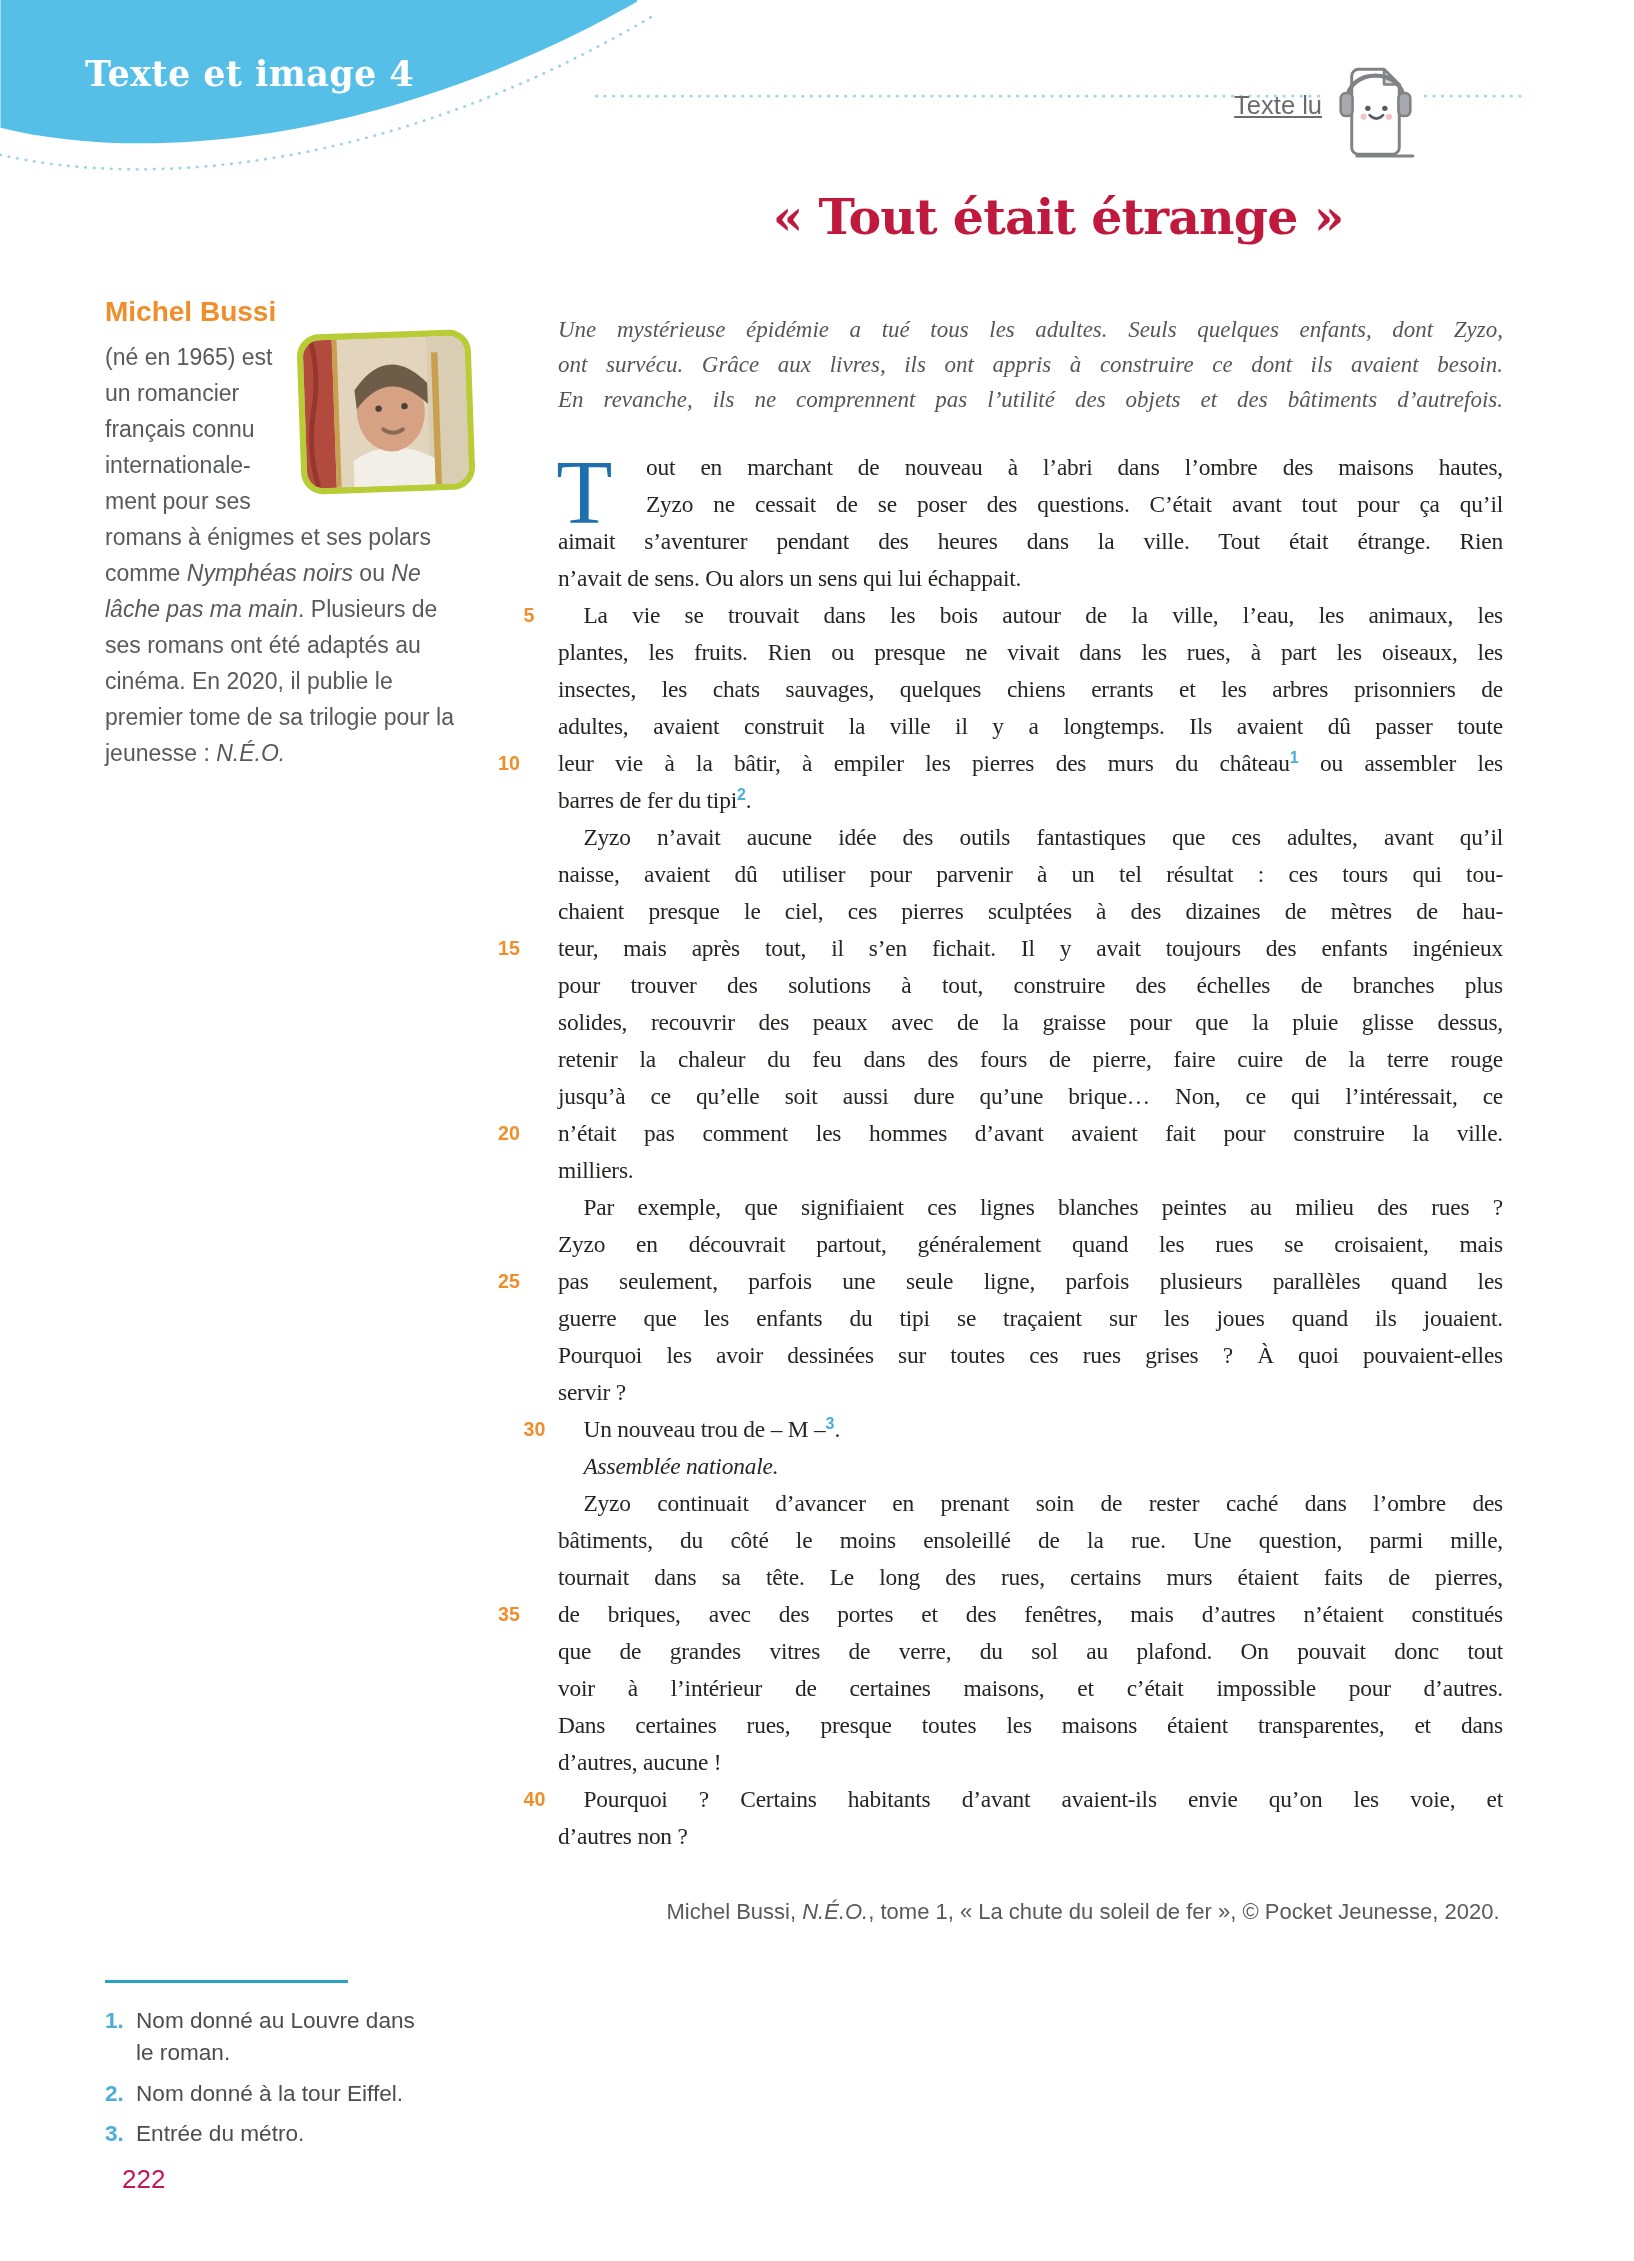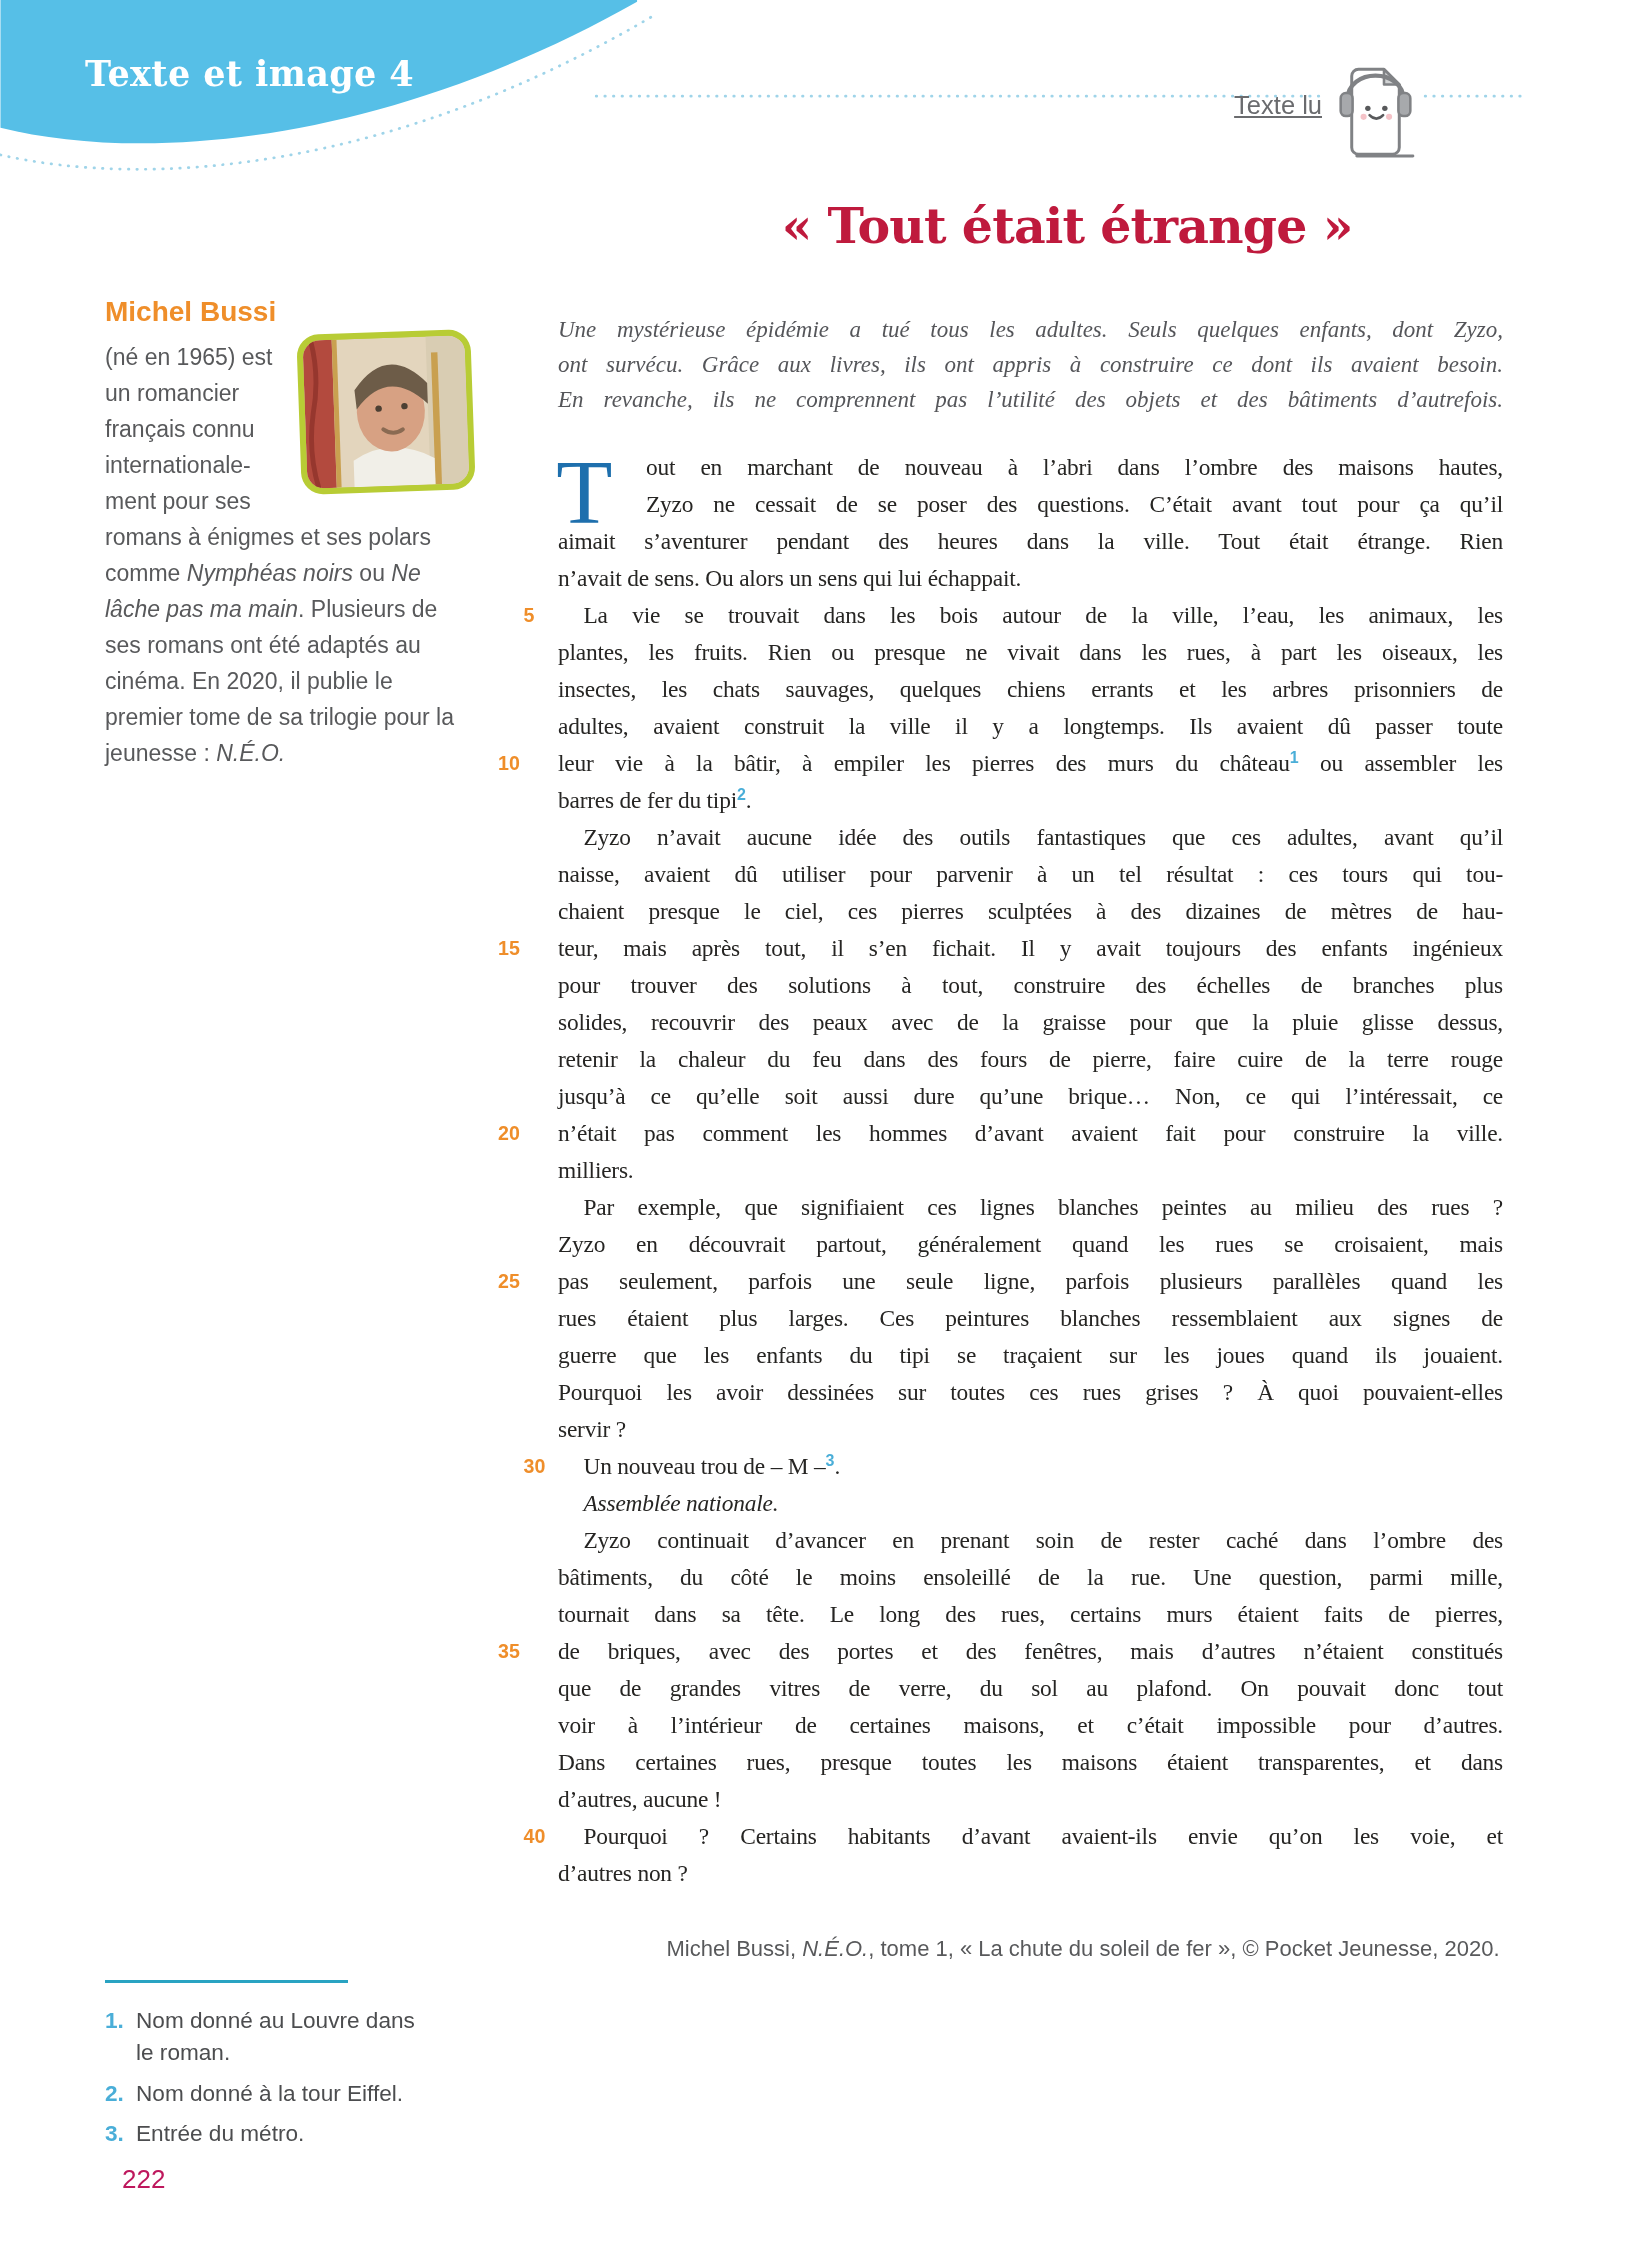--- a/index.html
+++ b/index.html
@@ -9,21 +9,21 @@
   }
   html,body{margin:0;padding:0;background:#fff;}
   .page{position:relative;width:1494px;height:2261px;background:#fff;overflow:hidden;
         font-family:"Liberation Sans","DejaVu Sans",sans-serif;padding-left:28px;}
   .header-art{position:absolute;top:0;left:0;}
   .banner-label{position:absolute;top:53px;left:85px;
         font:700 35px/1.2 "DejaVu Serif","Liberation Serif",serif;color:#fff;letter-spacing:0.4px;}
   .texte-lu{position:absolute;top:90px;left:1124px;width:198px;text-align:right;
         font:25.5px/1.2 "Liberation Sans",sans-serif;color:#6a6b6e;text-decoration:underline;}
   .audio-icon{position:absolute;top:54px;left:1333px;width:85px;height:107px;}
-  .page-title{position:absolute;top:186px;left:558px;width:945px;margin:12px;text-align:center;
+  .page-title{position:absolute;top:186px;left:558px;width:945px;margin:3px;text-align:center;
         padding-left:49px;box-sizing:border-box;
         font:700 49px/1.15 "DejaVu Serif","Liberation Serif",serif;color:var(--title-red);letter-spacing:-0.9px;}
 
   
   .author{position:absolute;left:105px;top:295px;width:368px;}
   .author-name{margin:0 0 10.2px 0;font:700 28px/1.2 "Liberation Sans",sans-serif;color:var(--accent-orange);}
   .photo{float:right;width:174px;height:160px;margin:-6.8px 0 10.2px 10.2px;background:#b8cc35;
         border-radius:22px;padding:6px;box-sizing:border-box;transform:rotate(-2deg);}
   .photo svg{display:block;width:100%;height:100%;border-radius:17px;}
   .bio{margin:0;font:23px/36px "Liberation Sans","DejaVu Sans",sans-serif;color:var(--gray-text);}
@@ -139,21 +139,20 @@
         <div class="bline"><span class="lnum">15</span><span>teur, mais après tout, il s’en fichait. Il y avait toujours des enfants ingénieux</span></div>
         <div class="bline"><span>pour trouver des solutions à tout, construire des échelles de branches plus</span></div>
         <div class="bline"><span>solides, recouvrir des peaux avec de la graisse pour que la pluie glisse dessus,</span></div>
         <div class="bline"><span>retenir la chaleur du feu dans des fours de pierre, faire cuire de la terre rouge</span></div>
         <div class="bline"><span>jusqu’à ce qu’elle soit aussi dure qu’une brique… Non, ce qui l’intéressait, ce</span></div>
         <div class="bline"><span class="lnum">20</span><span>n’était pas comment les hommes d’avant avaient fait pour construire la ville.</span></div>
         <div class="bline end"><span>milliers.</span></div>
         <div class="bline indent"><span>Par exemple, que signifiaient ces lignes blanches peintes au milieu des rues&nbsp;?</span></div>
         <div class="bline"><span>Zyzo en découvrait partout, généralement quand les rues se croisaient, mais</span></div>
         <div class="bline"><span class="lnum">25</span><span>pas seulement, parfois une seule ligne, parfois plusieurs parallèles quand les</span></div>
-        <div class="bline"><span>rues étaient plus larges. Ces peintures blanches ressemblaient aux signes de</span></div>
         <div class="bline"><span>guerre que les enfants du tipi se traçaient sur les joues quand ils jouaient.</span></div>
         <div class="bline"><span>Pourquoi les avoir dessinées sur toutes ces rues grises&nbsp;? À quoi pouvaient-elles</span></div>
         <div class="bline end"><span>servir&nbsp;?</span></div>
         <div class="bline indent end"><span class="lnum">30</span><span>Un nouveau trou de – M –</span><span class="sup">3</span><span>.</span></div>
         <div class="bline indent end"><span class="it">Assemblée nationale.</span></div>
         <div class="bline indent"><span>Zyzo continuait d’avancer en prenant soin de rester caché dans l’ombre des</span></div>
         <div class="bline"><span>bâtiments, du côté le moins ensoleillé de la rue. Une question, parmi mille,</span></div>
         <div class="bline"><span>tournait dans sa tête. Le long des rues, certains murs étaient faits de pierres,</span></div>
         <div class="bline"><span class="lnum">35</span><span>de briques, avec des portes et des fenêtres, mais d’autres n’étaient constitués</span></div>
         <div class="bline"><span>que de grandes vitres de verre, du sol au plafond. On pouvait donc tout</span></div>

